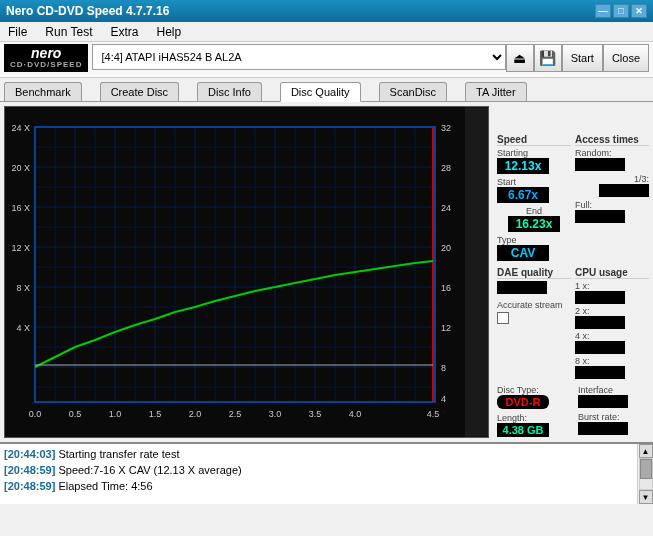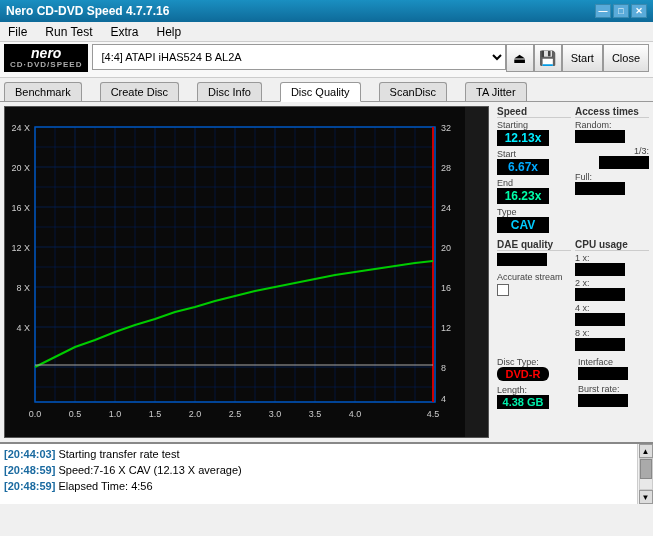--- a/index.html
+++ b/index.html
@@ -388,33 +388,33 @@
         30,258
         100,258
         428,258
       " fill="none" stroke="#aaaaaa" stroke-width="1"></polyline>
 
     </svg>
   </div>
 
   <div class="right-panel">
 
-    <div style="display:flex; gap:4px; padding: 0 2px;">
+    <div style="display:flex; gap:4px; padding: 0 2px; margin-top: 28px;">
 
       <div style="flex:1;">
         <div class="section-header">Speed</div>
         <div class="stat-row">
           <span class="stat-name">Starting</span>
           <span class="stat-val teal">12.13x</span>
         </div>
         <div class="stat-row" style="margin-top:3px;">
           <span class="stat-name">Start</span>
           <span class="stat-val">6.67x</span>
         </div>
-        <div class="stat-row" style="margin-top:3px;">
+        <div class="stat-row" style="margin-top:3px;align-items:center;">
           <span class="stat-name">End</span>
           <span class="stat-val" style="color:#00ffaa;">16.23x</span>
         </div>
         <div class="stat-row" style="margin-top:3px;">
           <span class="stat-name">Type</span>
           <span class="stat-val" style="color:#00ccff;">CAV</span>
         </div>
       </div>
 
       <div style="flex:1;">

